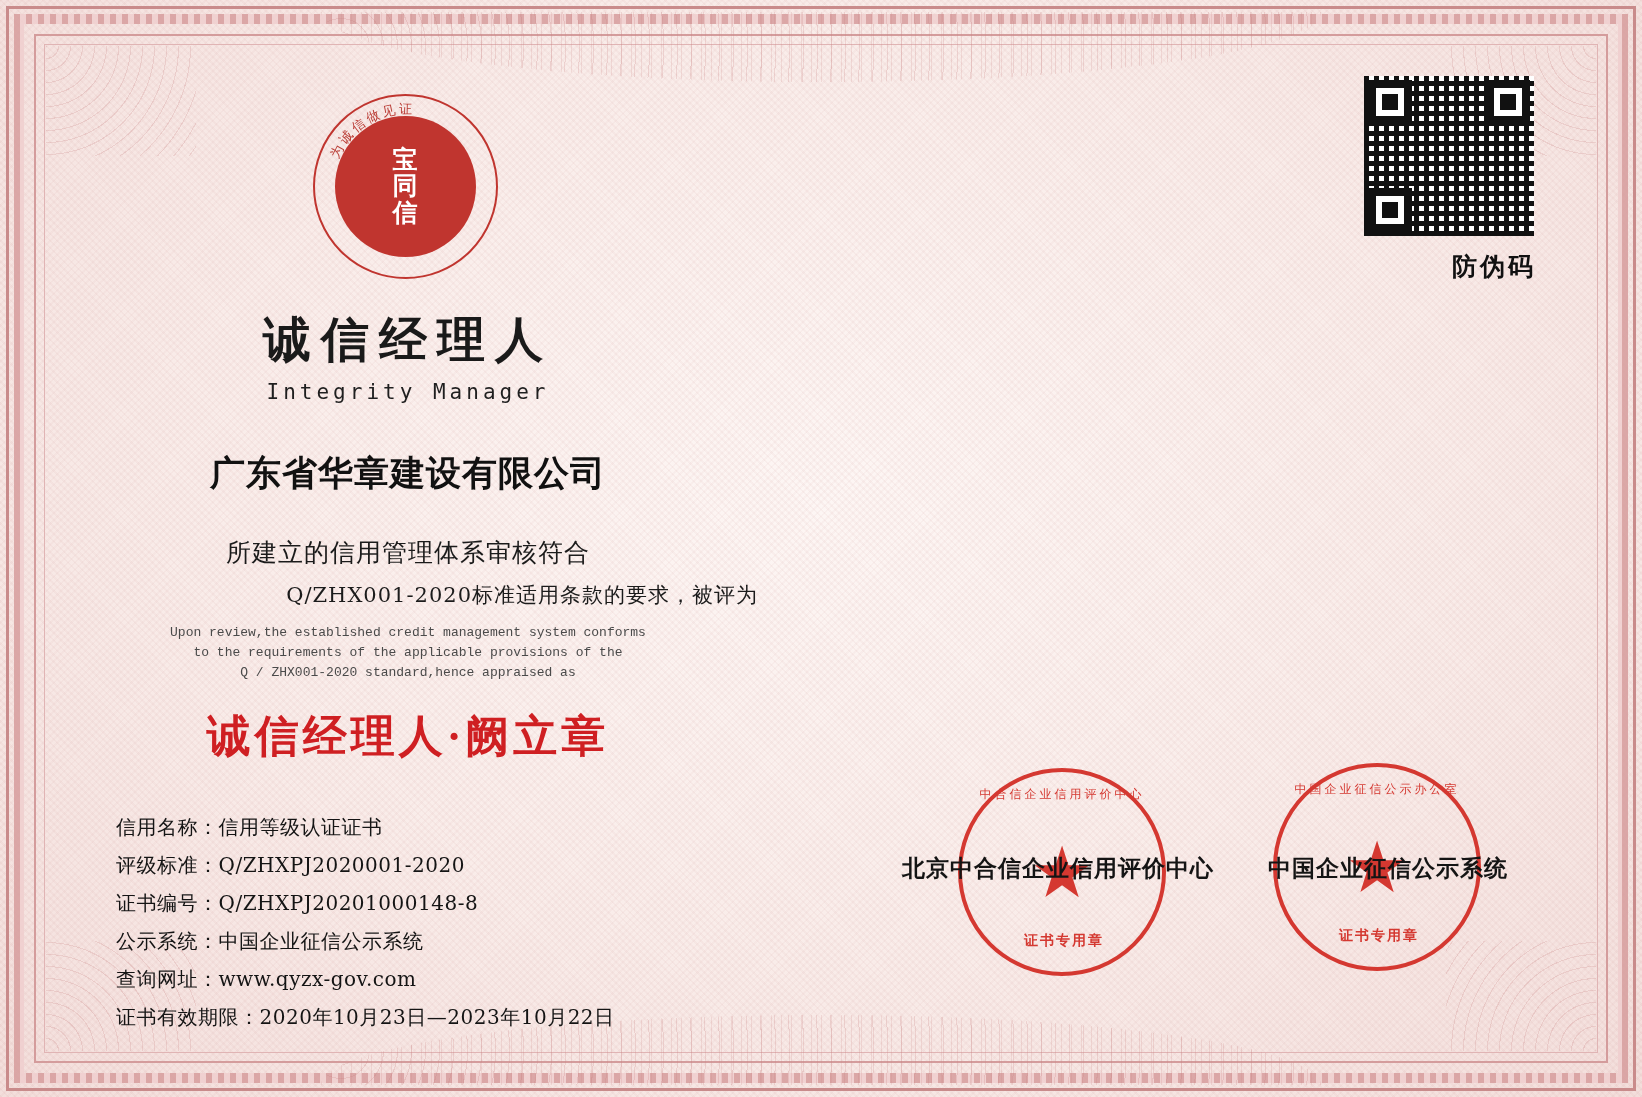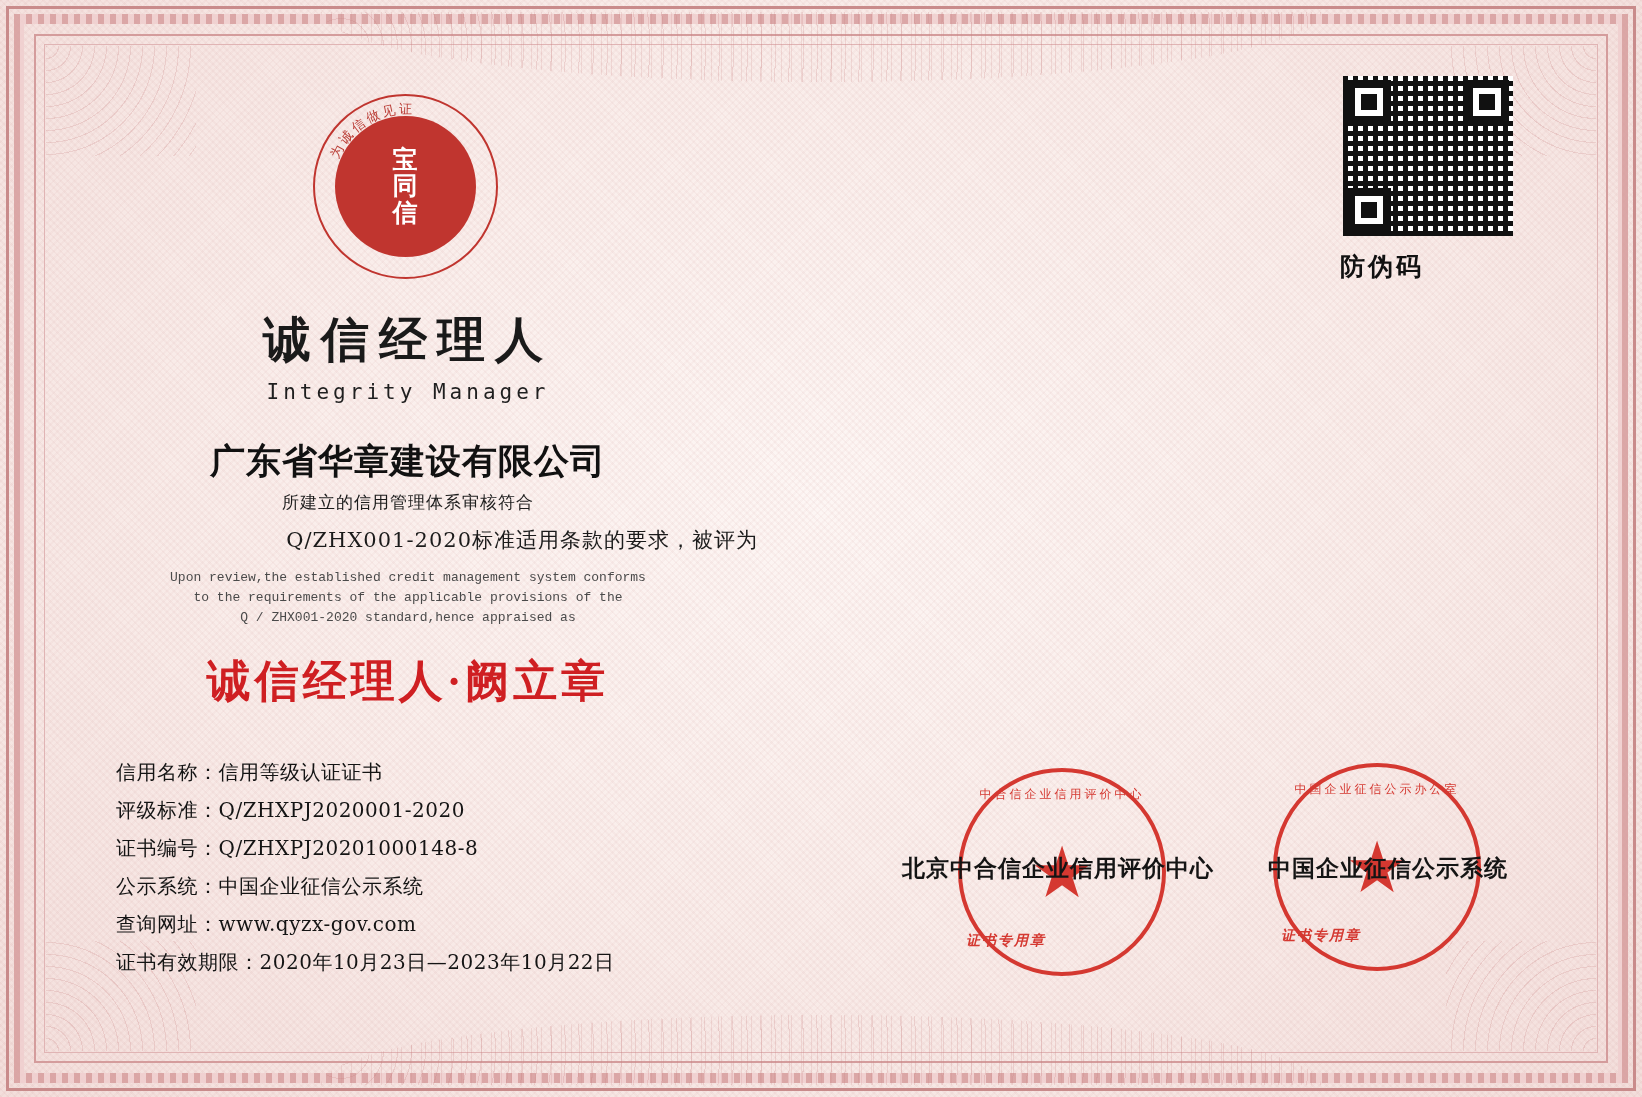--- a/index.html
+++ b/index.html
@@ -91,24 +91,24 @@
   .title-cn{
     text-align:center;font-size:48px;letter-spacing:10px;color:#1a1a1a;
     font-family:"DejaVu Serif", serif;font-weight:700;
   }
   .title-en{
     text-align:center;font-size:21px;letter-spacing:4px;color:#1f1f1f;
     font-family:"DejaVu Sans Mono", monospace;margin-top:8px;
   }
   .company{
     text-align:center;font-size:35px;font-weight:700;color:#111;
-    margin-top:34px;letter-spacing:1px;font-family:"DejaVu Serif", serif;
+    margin-top:46px;letter-spacing:1px;font-family:"DejaVu Serif", serif;
   }
   .sub-cn{
-    text-align:center;font-size:17px;color:#1b1b1b;margin-top:6px;letter-spacing:1px;
+    text-align:center;font-size:25px;color:#1b1b1b;margin-top:39px;letter-spacing:1px;
     font-family:"DejaVu Serif", serif;
   }
   .sub-cn2{
     text-align:right;font-size:21px;color:#1b1b1b;margin-top:12px;letter-spacing:1px;
     font-family:"DejaVu Serif", serif;
   }
   .sub-en{
     text-align:center;font-size:13px;color:#4a4a4a;margin-top:14px;line-height:1.55;
     font-family:Liberation Mono, monospace;
   }
@@ -121,21 +121,21 @@
   }
   .info .row{
     font-size:20px;color:#141414;margin-bottom:11px;letter-spacing:.5px;
     font-family:"DejaVu Serif", serif;
   }
   .info .row .label{display:inline-block;}
   .info .row .value{display:inline-block;}
 
   
   .qr-wrap{
-    position:absolute;right:69px;top:18px;width:175px;text-align:left;
+    position:absolute;right:48px;top:18px;width:175px;text-align:right;
   }
   .qr{
     width:170px;height:160px;margin:0 auto;
     background-color:#fff;
     background-image:
       repeating-linear-gradient(90deg,#111 0 5px,transparent 5px 10px),
       repeating-linear-gradient(0deg,#111 0 5px,transparent 5px 10px);
     background-size:10px 10px,10px 10px;
     position:relative;
   }
@@ -169,22 +169,22 @@
   }
   .stamp .star{
     position:absolute;left:50%;top:50%;transform:translate(-50%,-50%);
     font-size:62px;color:#d22a22;line-height:1;
   }
   .stamp .arc{
     position:absolute;left:0;right:0;top:14px;text-align:center;
     font-size:12px;color:#d22a22;letter-spacing:3px;
   }
   .stamp .bot{
-    position:absolute;left:4px;right:0;bottom:22px;text-align:left;
-    font-size:14px;color:#d22a22;letter-spacing:2px;font-weight:700;font-style:italic;
+    position:absolute;left:4px;right:0;bottom:22px;text-align:center;
+    font-size:14px;color:#d22a22;letter-spacing:2px;font-weight:700;
   }
   .stamp.s1{left:140px;top:10px;}
   .stamp.s2{left:455px;top:5px;}
   .issuer{
     position:absolute;font-size:23px;color:#141414;font-weight:700;
     font-family:"DejaVu Serif", serif;letter-spacing:1px;
   }
   .issuer.i1{left:40px;top:95px;width:400px;text-align:center;}
   .issuer.i2{left:370px;top:95px;width:400px;text-align:center;}
 </style>

